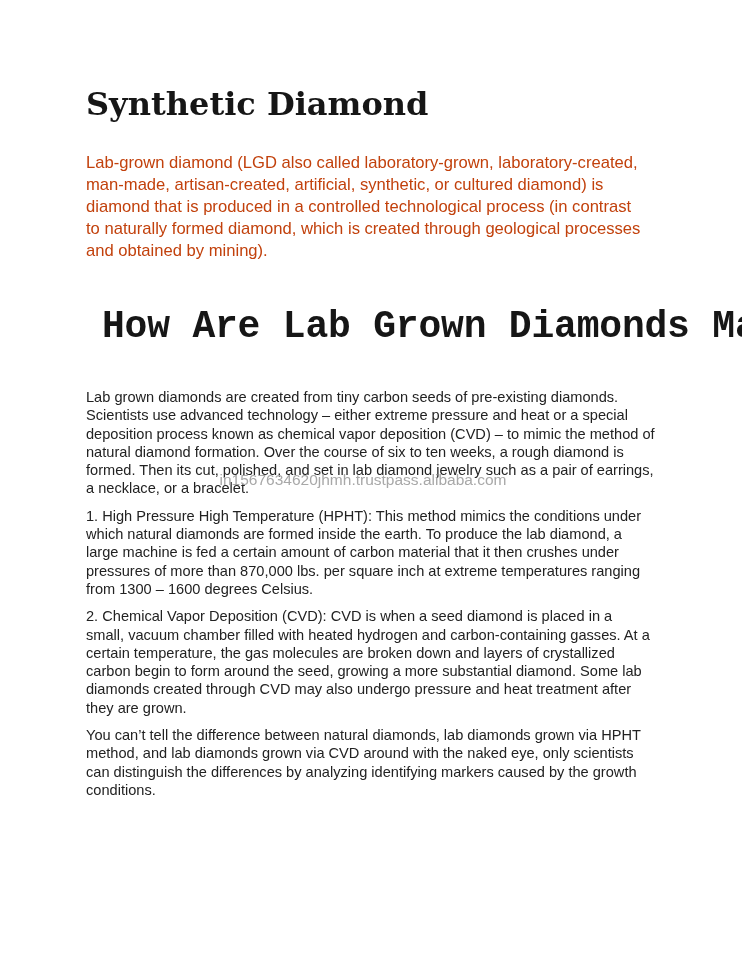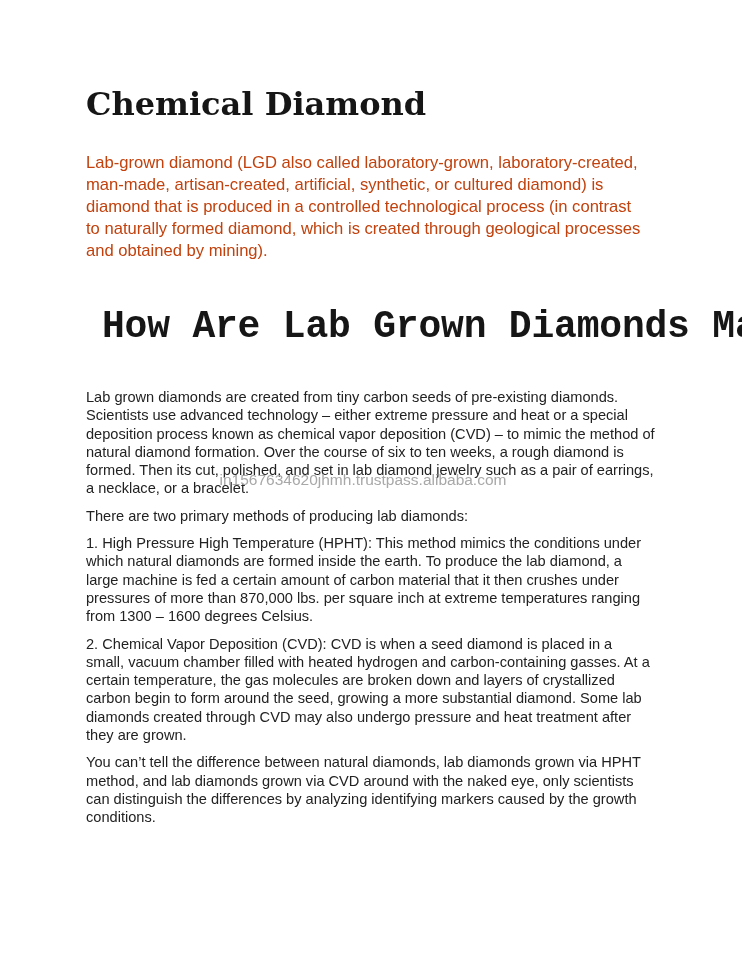--- a/index.html
+++ b/index.html
@@ -65,38 +65,37 @@
     color: #a8a8a8;
     transform: translateX(-8px);
     pointer-events: none;
   }
 </style>
 </head>
 <body>
 
 <div class="page">
 
-  <h1 class="doc-title">Chemical Diamond</h1>
+  <h1 class="doc-title">Synthetic Diamond</h1>
 
   <p class="intro-para">Lab-grown diamond (LGD also called laboratory-grown, laboratory-created,
 man-made, artisan-created, artificial, synthetic, or cultured diamond) is
 diamond that is produced in a controlled technological process (in contrast
 to naturally formed diamond, which is created through geological processes
 and obtained by mining).</p>
 
   <h2 class="section-heading">How Are Lab Grown Diamonds Made?</h2>
 
   <p class="body-para first">Lab grown diamonds are created from tiny carbon seeds of pre-existing diamonds.
 Scientists use advanced technology – either extreme pressure and heat or a special
 deposition process known as chemical vapor deposition (CVD) – to mimic the method of
 natural diamond formation. Over the course of six to ten weeks, a rough diamond is
 formed. Then its cut, polished, and set in lab diamond jewelry such as a pair of earrings,
 a necklace, or a bracelet.</p>
 
-  <p class="body-para">There are two primary methods of producing lab diamonds:</p>
 
   <p class="body-para">1. High Pressure High Temperature (HPHT): This method mimics the conditions under
 which natural diamonds are formed inside the earth. To produce the lab diamond, a
 large machine is fed a certain amount of carbon material that it then crushes under
 pressures of more than 870,000 lbs. per square inch at extreme temperatures ranging
 from 1300 – 1600 degrees Celsius.</p>
 
   <p class="body-para">2. Chemical Vapor Deposition (CVD): CVD is when a seed diamond is placed in a
 small, vacuum chamber filled with heated hydrogen and carbon-containing gasses. At a
 certain temperature, the gas molecules are broken down and layers of crystallized

